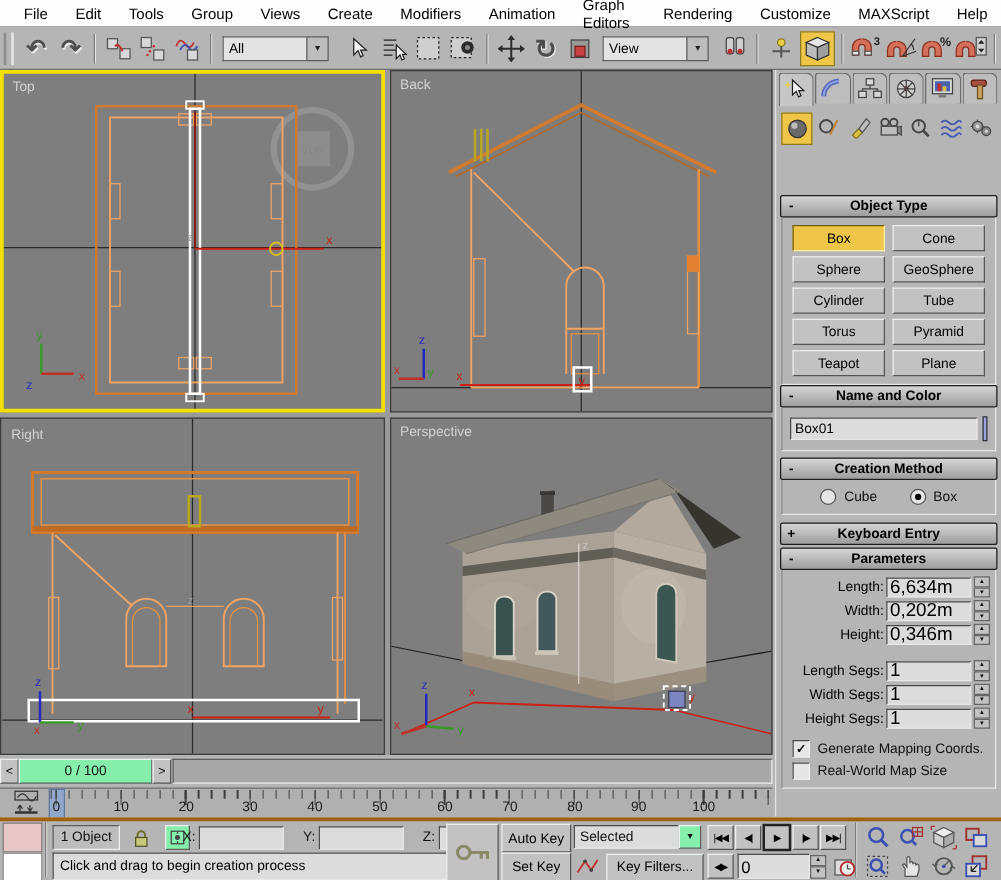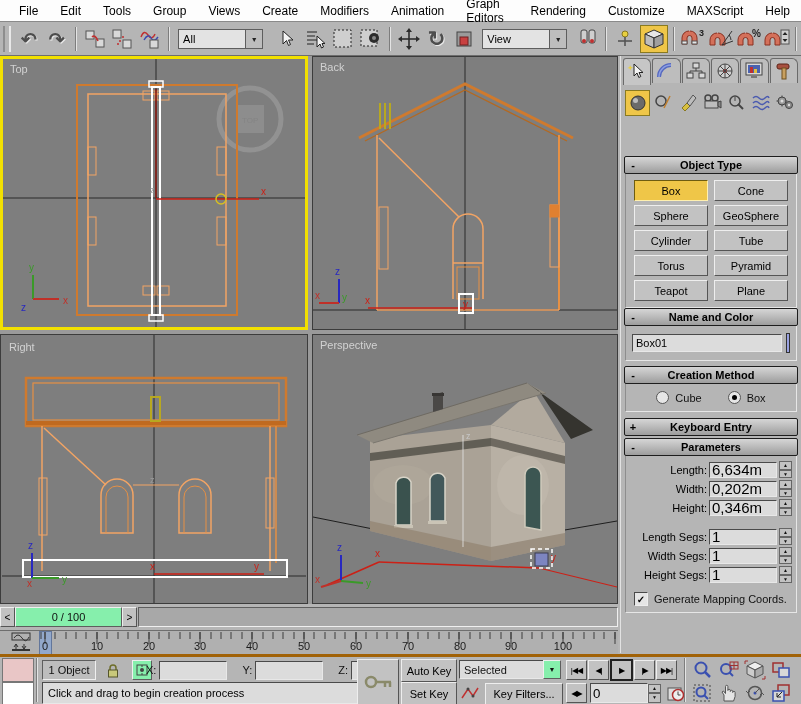--- a/index.html
+++ b/index.html
@@ -662,20 +662,24 @@
         <span class="spin">
             <span>▲</span>
             <span>▼</span>
           </span>
       </div>
       <div style="height:6px"></div>
       <div class="chkrow">
         <span class="chk">✓</span>
         <span>Generate Mapping Coords.</span>
       </div>
+      <div class="chkrow">
+        <span class="chk"></span>
+        <span>Real-World Map Size</span>
+      </div>
     </div>
   </div>
 </div>
 
 <div id="timeslider">
   <div class="sbtn sbtn raised ib">&lt;</div>
   <div class="sval raised ib">0 / 100</div>
   <div class="sbtn raised ib">&gt;</div>
   <div class="strack sunken"></div>
 </div>

